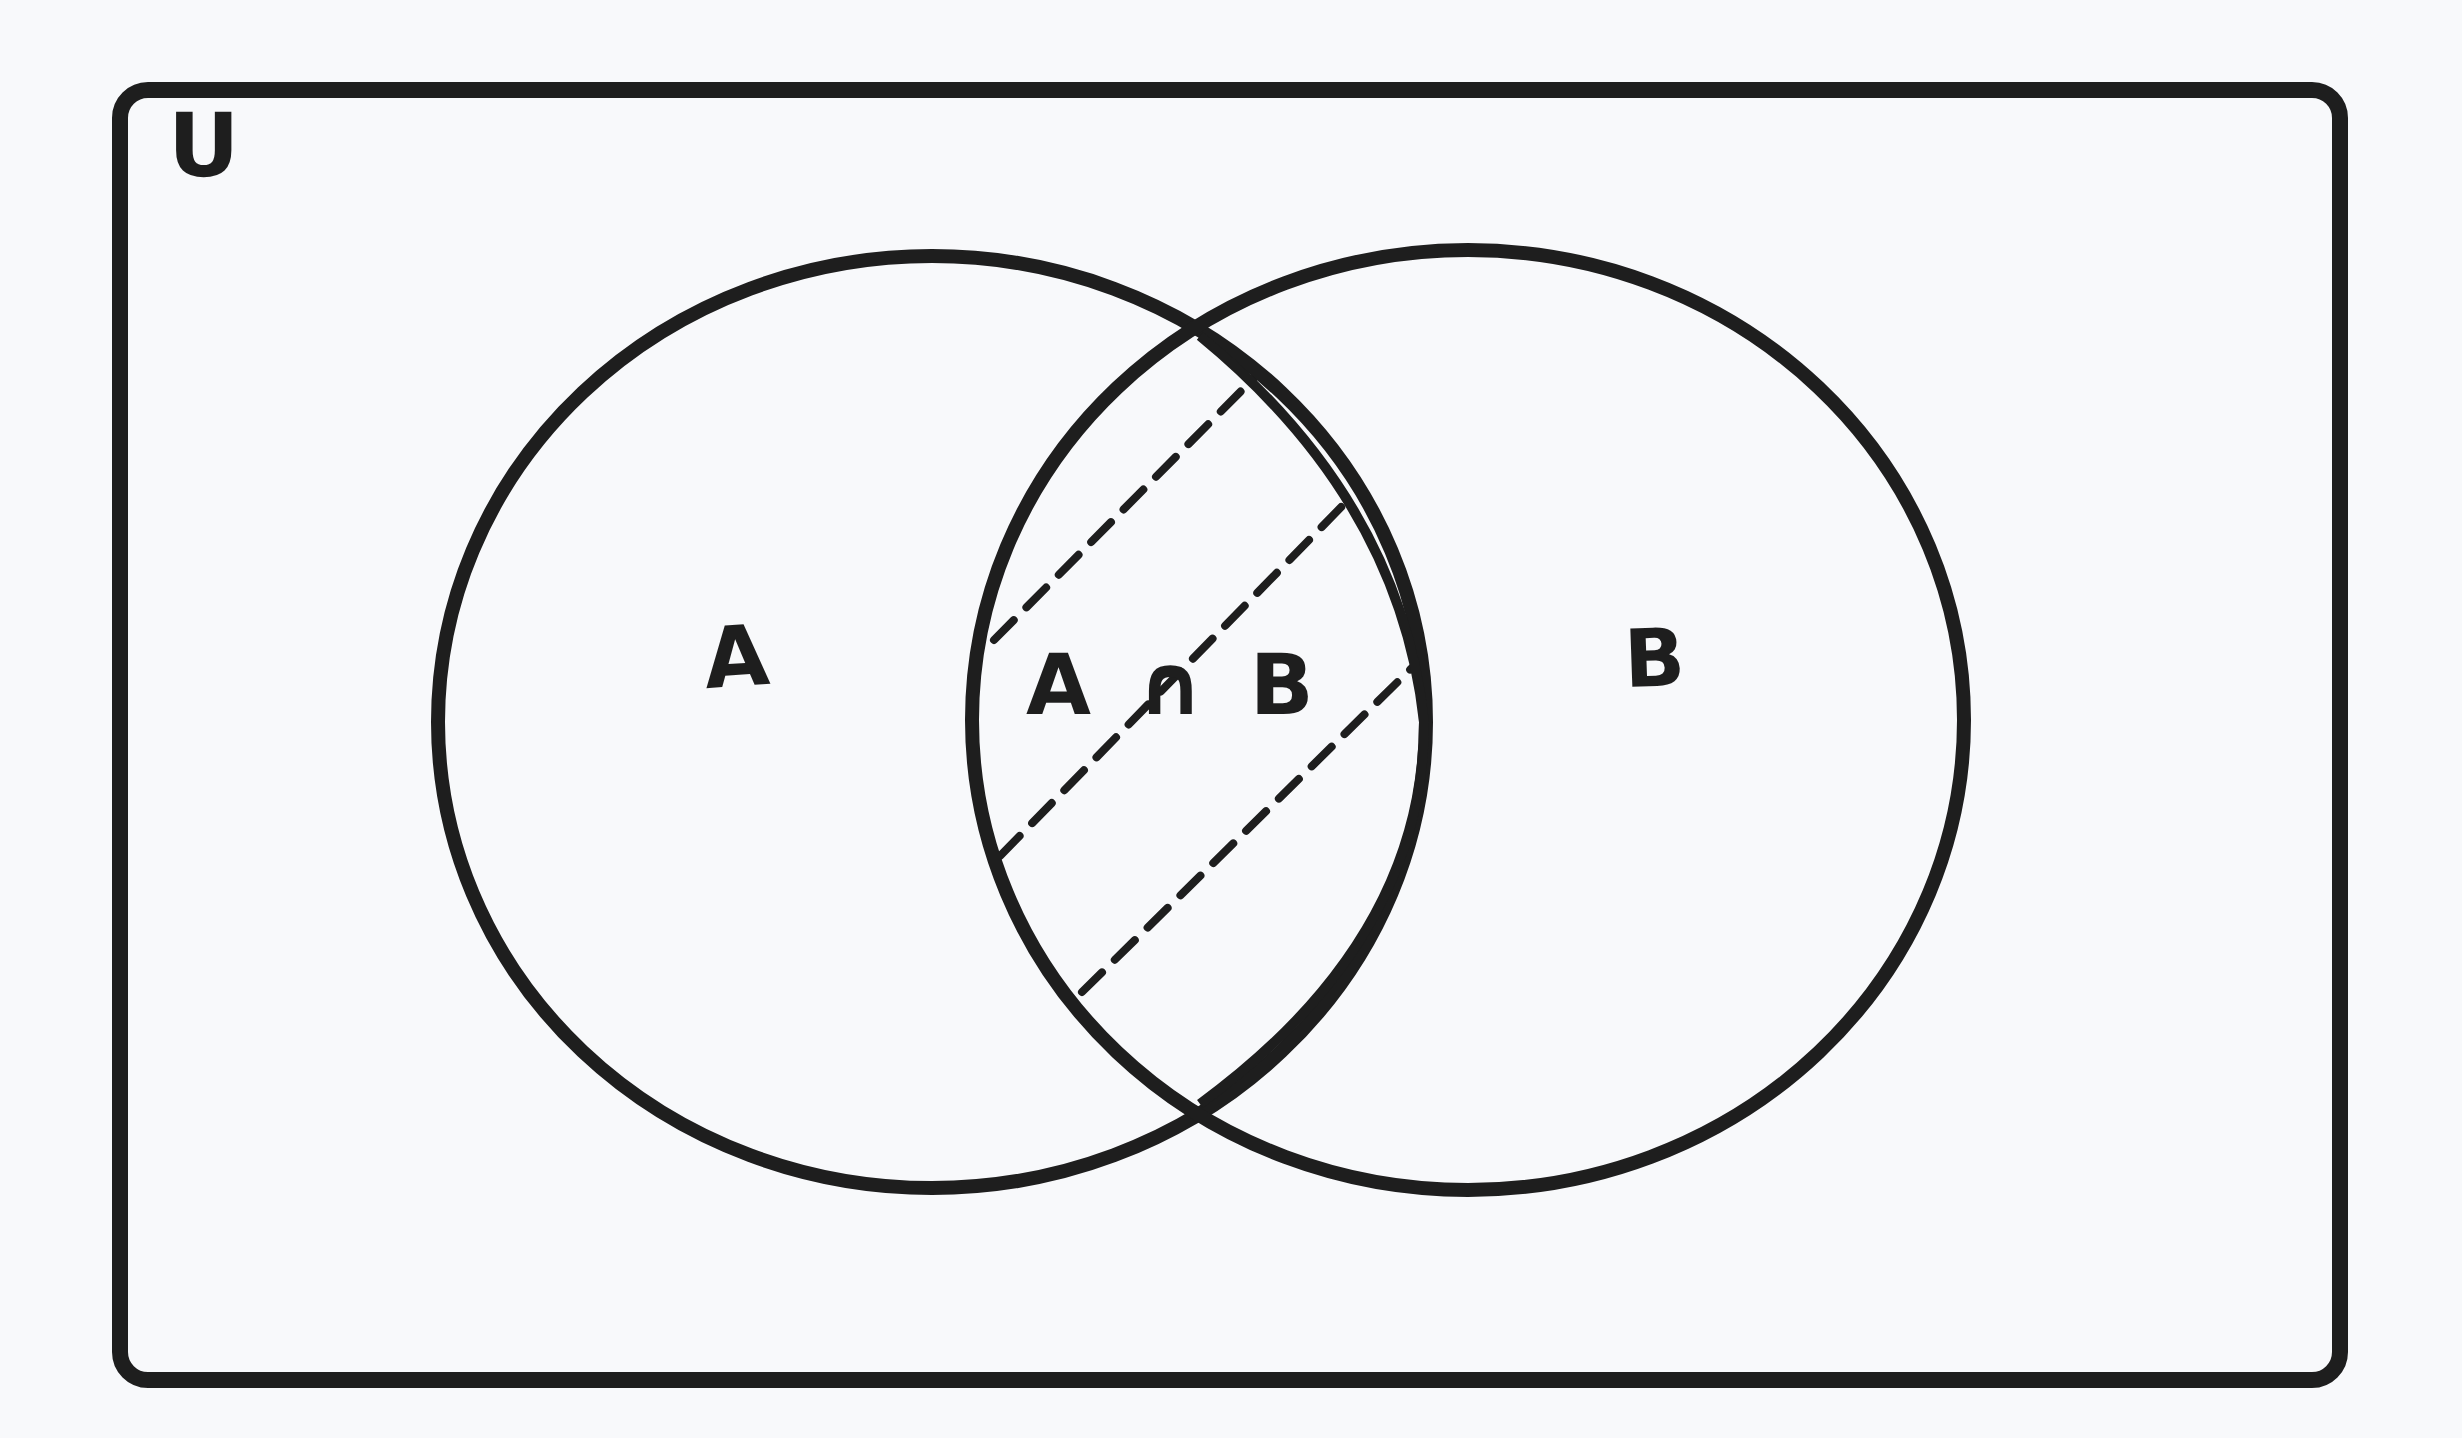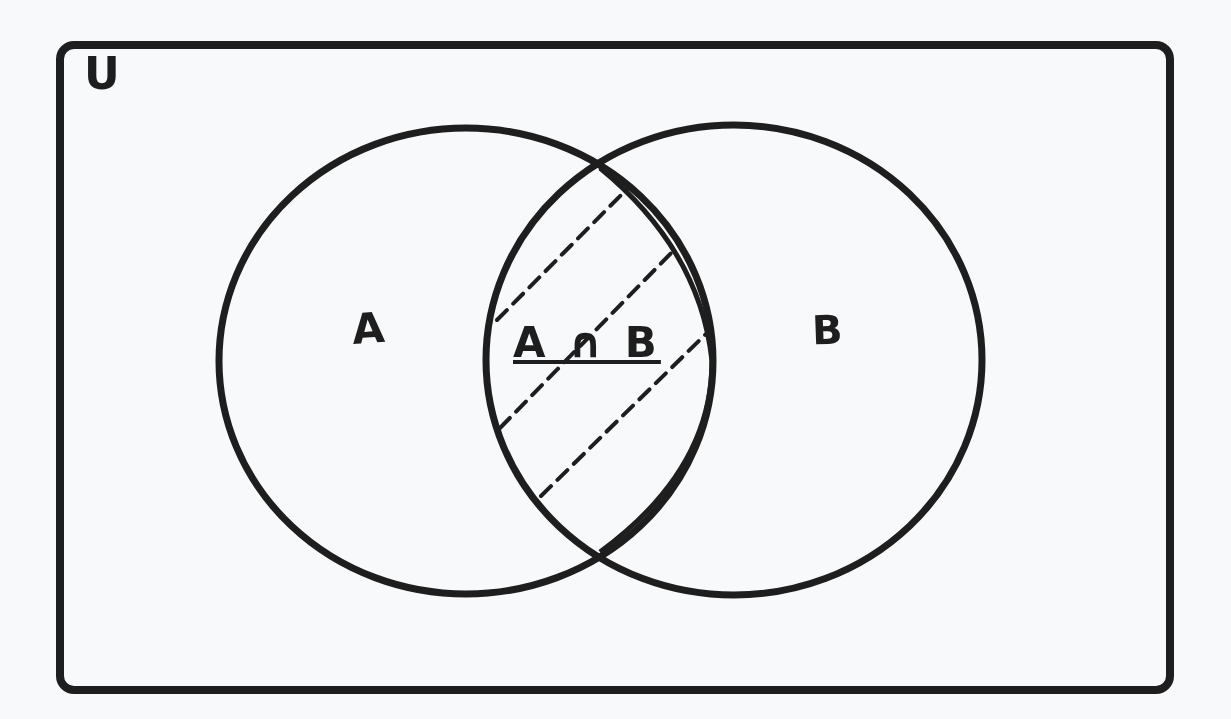--- a/index.html
+++ b/index.html
@@ -15,21 +15,21 @@
       color: #1e1e1e;
       font-family: "DejaVu Sans", sans-serif;
       font-weight: bold;
       line-height: 1;
       white-space: nowrap;
       transform-origin: center;
     }
     #label-universe { left: 84px; top: 52px; font-size: 44px; }
     #label-a { left: 352px; top: 308px; font-size: 42px; transform: rotate(-4deg); }
     #label-b { left: 812px; top: 310px; font-size: 40px; transform: rotate(-2deg); }
-    #label-intersection { left: 513px; top: 322px; font-size: 42px; letter-spacing: 4px; text-decoration: underline; }
+    #label-intersection { left: 513px; top: 322px; font-size: 42px; letter-spacing: 4px; }
   </style>
 </head>
 <body>
 
 <svg id="canvas" width="1231" height="719" viewBox="0 0 1231 719" xmlns="http://www.w3.org/2000/svg">
   <defs>
     <clipPath id="clip-a">
       <ellipse cx="466" cy="361" rx="248" ry="233"></ellipse>
     </clipPath>
   </defs>

